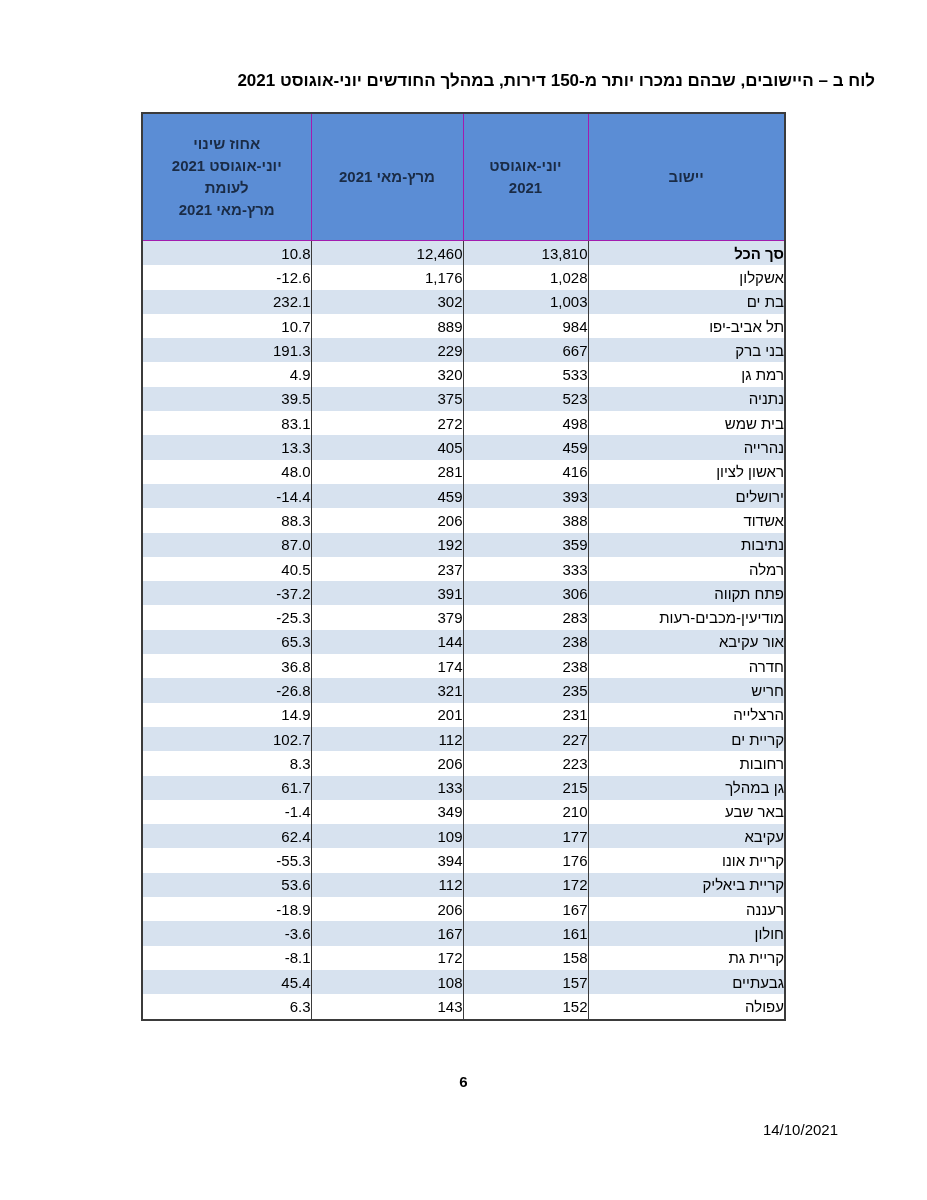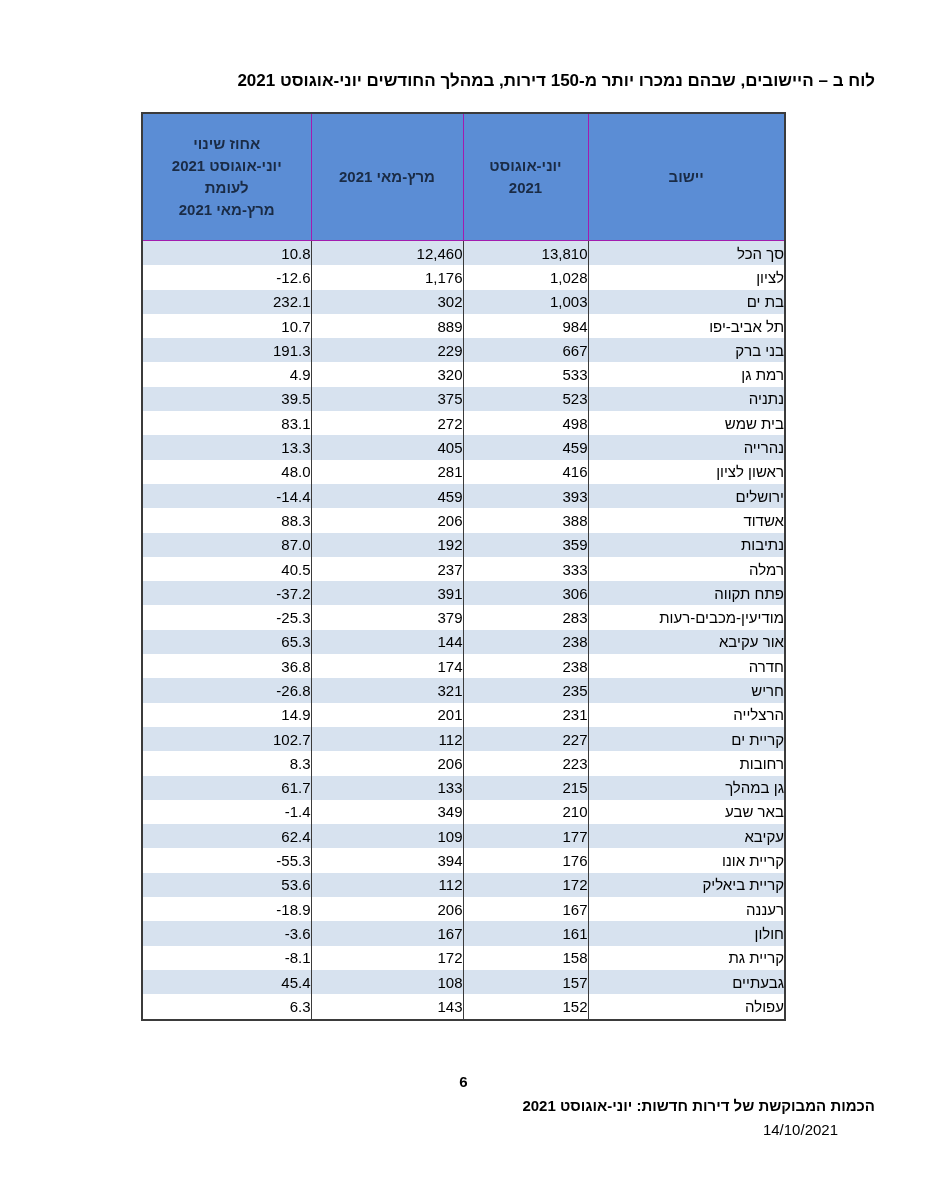--- a/index.html
+++ b/index.html
@@ -70,21 +70,21 @@
 
   td.loc {
     text-align: right;
     padding-right: 22px;
   }
   td.num {
     direction: ltr;
     text-align: right;
     padding-right: 16px;
   }
-  tr.total td.loc { font-weight: normal; }
+  tr.total td.loc { font-weight: bold; }
 
   .page-number {
     position: absolute;
     top: 1073px;
     left: 0;
     width: 100%;
     text-align: center;
     font-size: 15px;
     font-weight: bold;
   }
@@ -133,21 +133,21 @@
       </tr>
     </thead>
     <tbody>
         <tr class="total">
           <td class="loc">סך הכל</td>
           <td class="num">13,810</td>
           <td class="num">12,460</td>
           <td class="num">10.8</td>
         </tr>
         <tr>
-          <td class="loc">לציון</td>
+          <td class="loc">אשקלון</td>
           <td class="num">1,028</td>
           <td class="num">1,176</td>
           <td class="num">-12.6</td>
         </tr>
         <tr>
           <td class="loc">בת ים</td>
           <td class="num">1,003</td>
           <td class="num">302</td>
           <td class="num">232.1</td>
         </tr>
@@ -323,17 +323,16 @@
           <td class="loc">עפולה</td>
           <td class="num">152</td>
           <td class="num">143</td>
           <td class="num">6.3</td>
         </tr>
       </tbody>
   </table>
 
   <div class="page-number">6</div>
 
-  <div class="footer-doc-title">הכמות המבוקשת של דירות חדשות: יוני-אוגוסט 2021</div>
 
   <div class="footer-date">14/10/2021</div>
 
 </div>
 
 </body></html>

